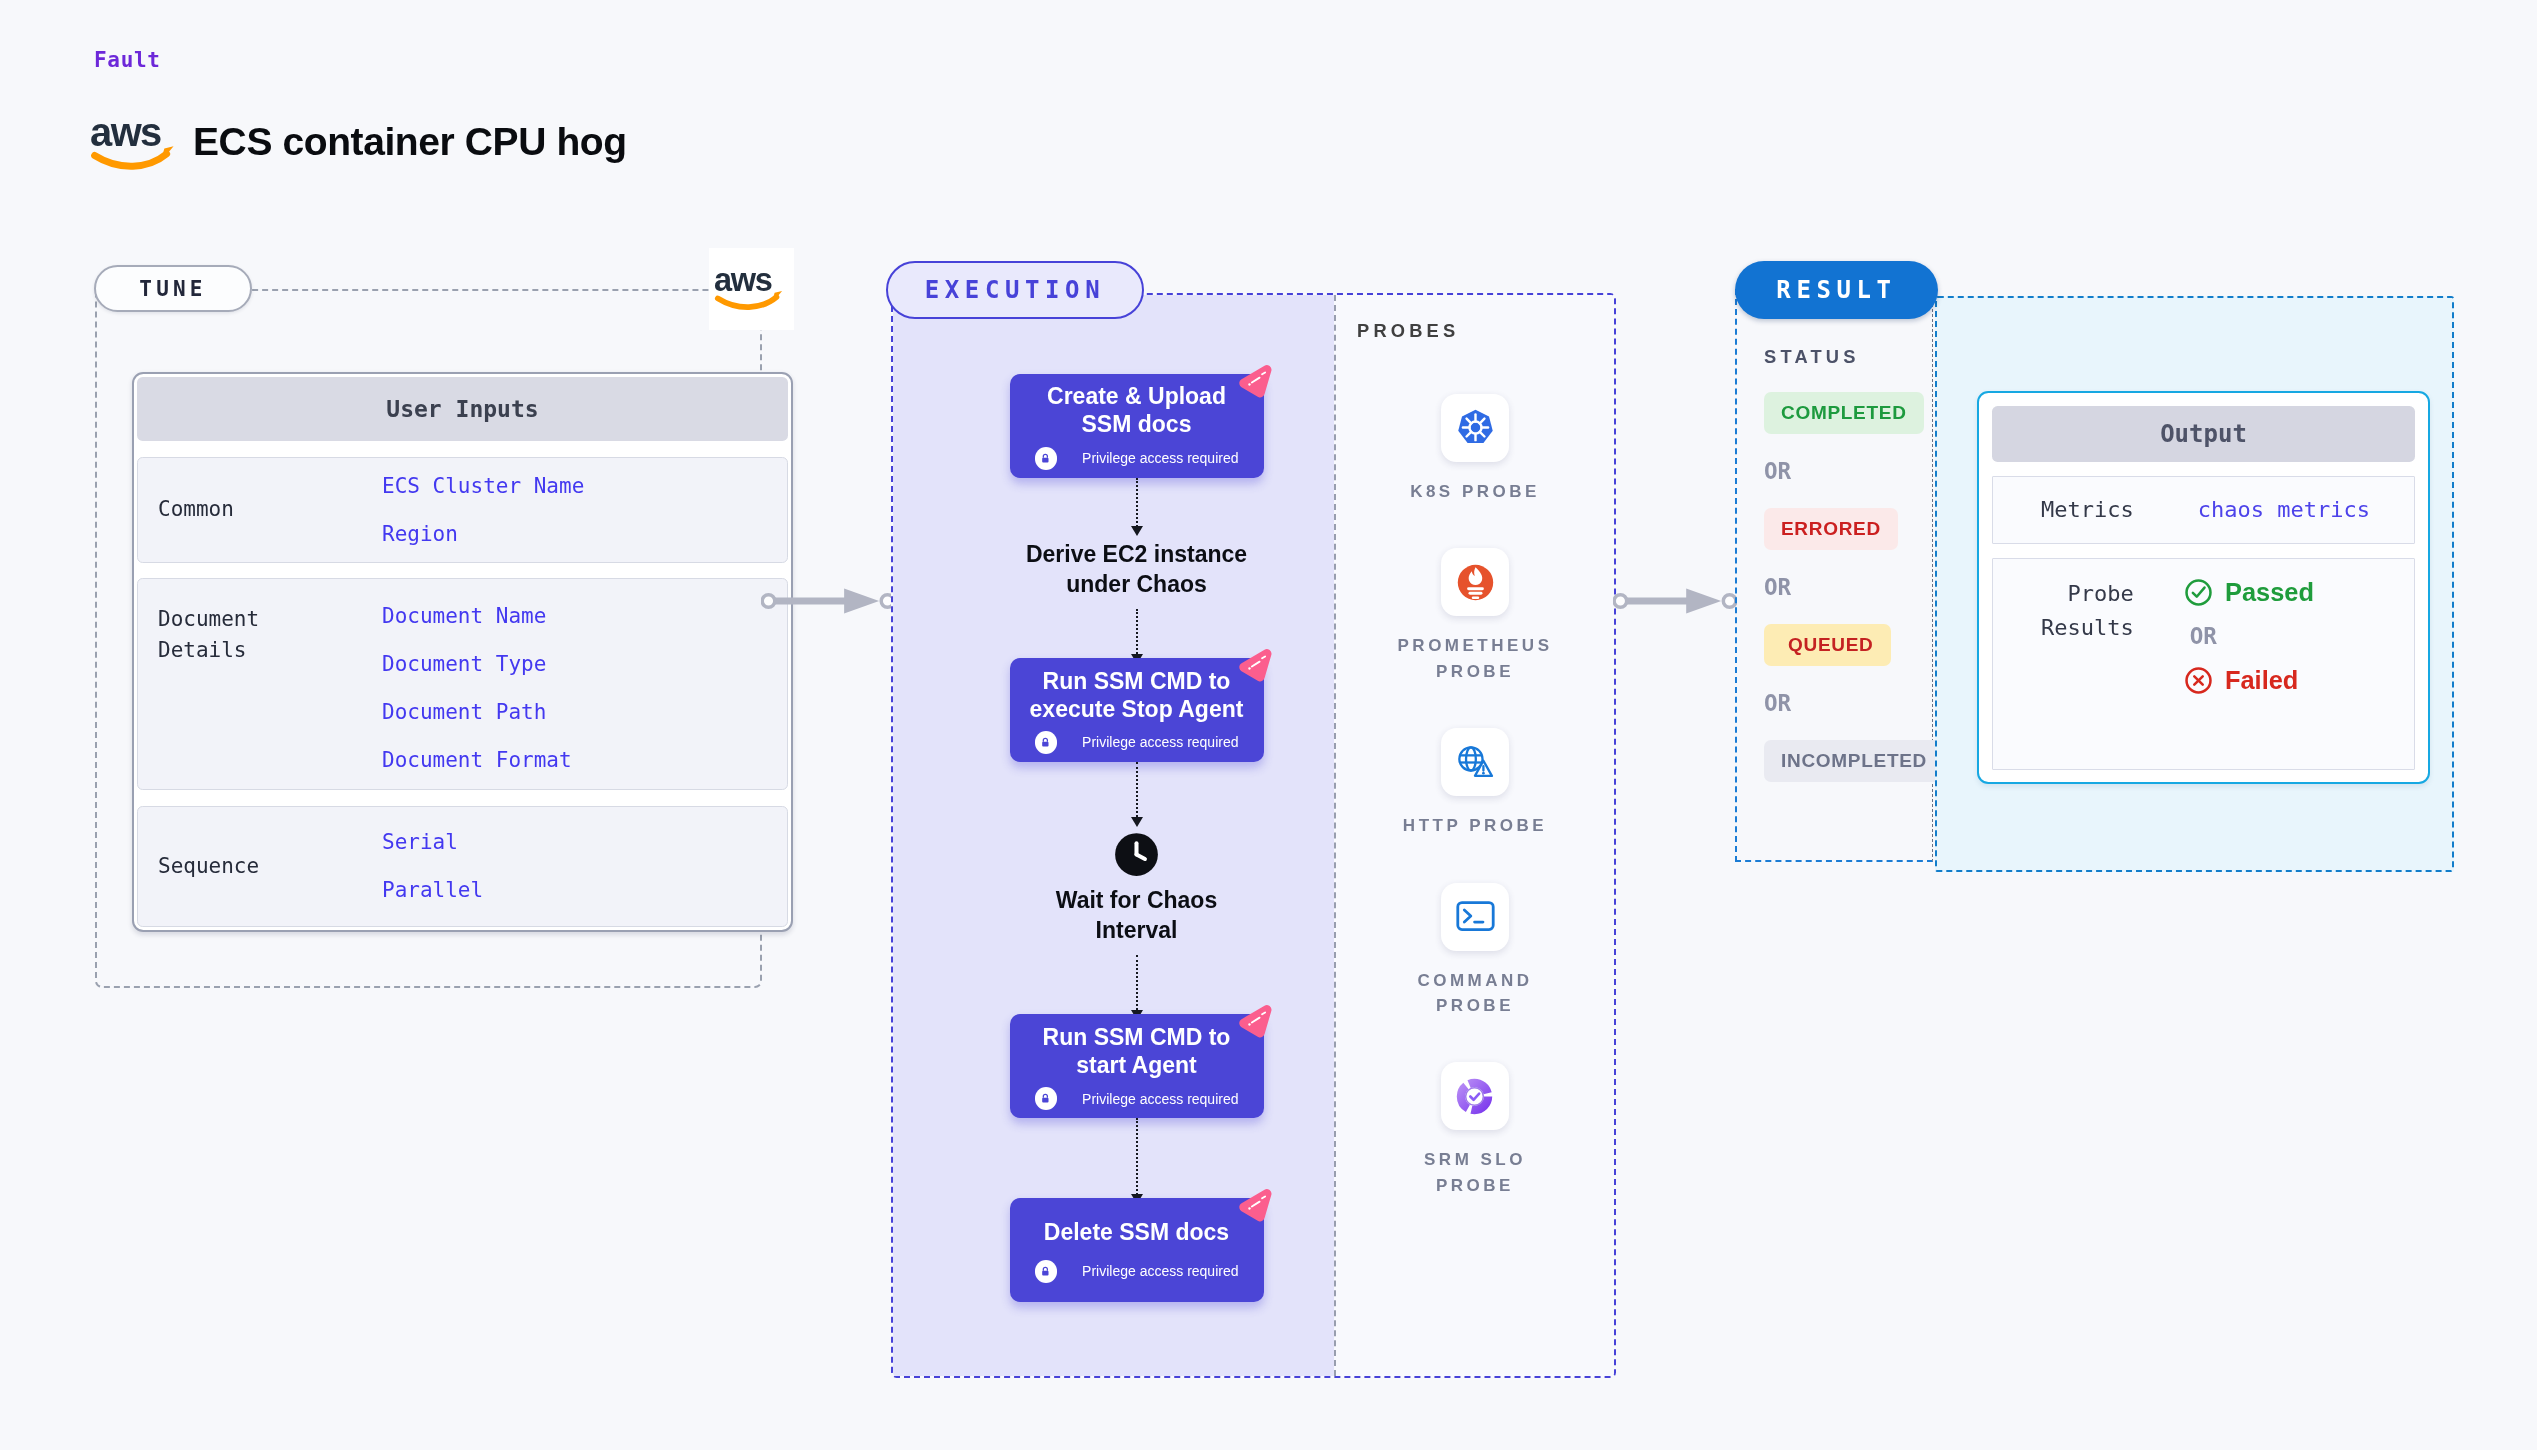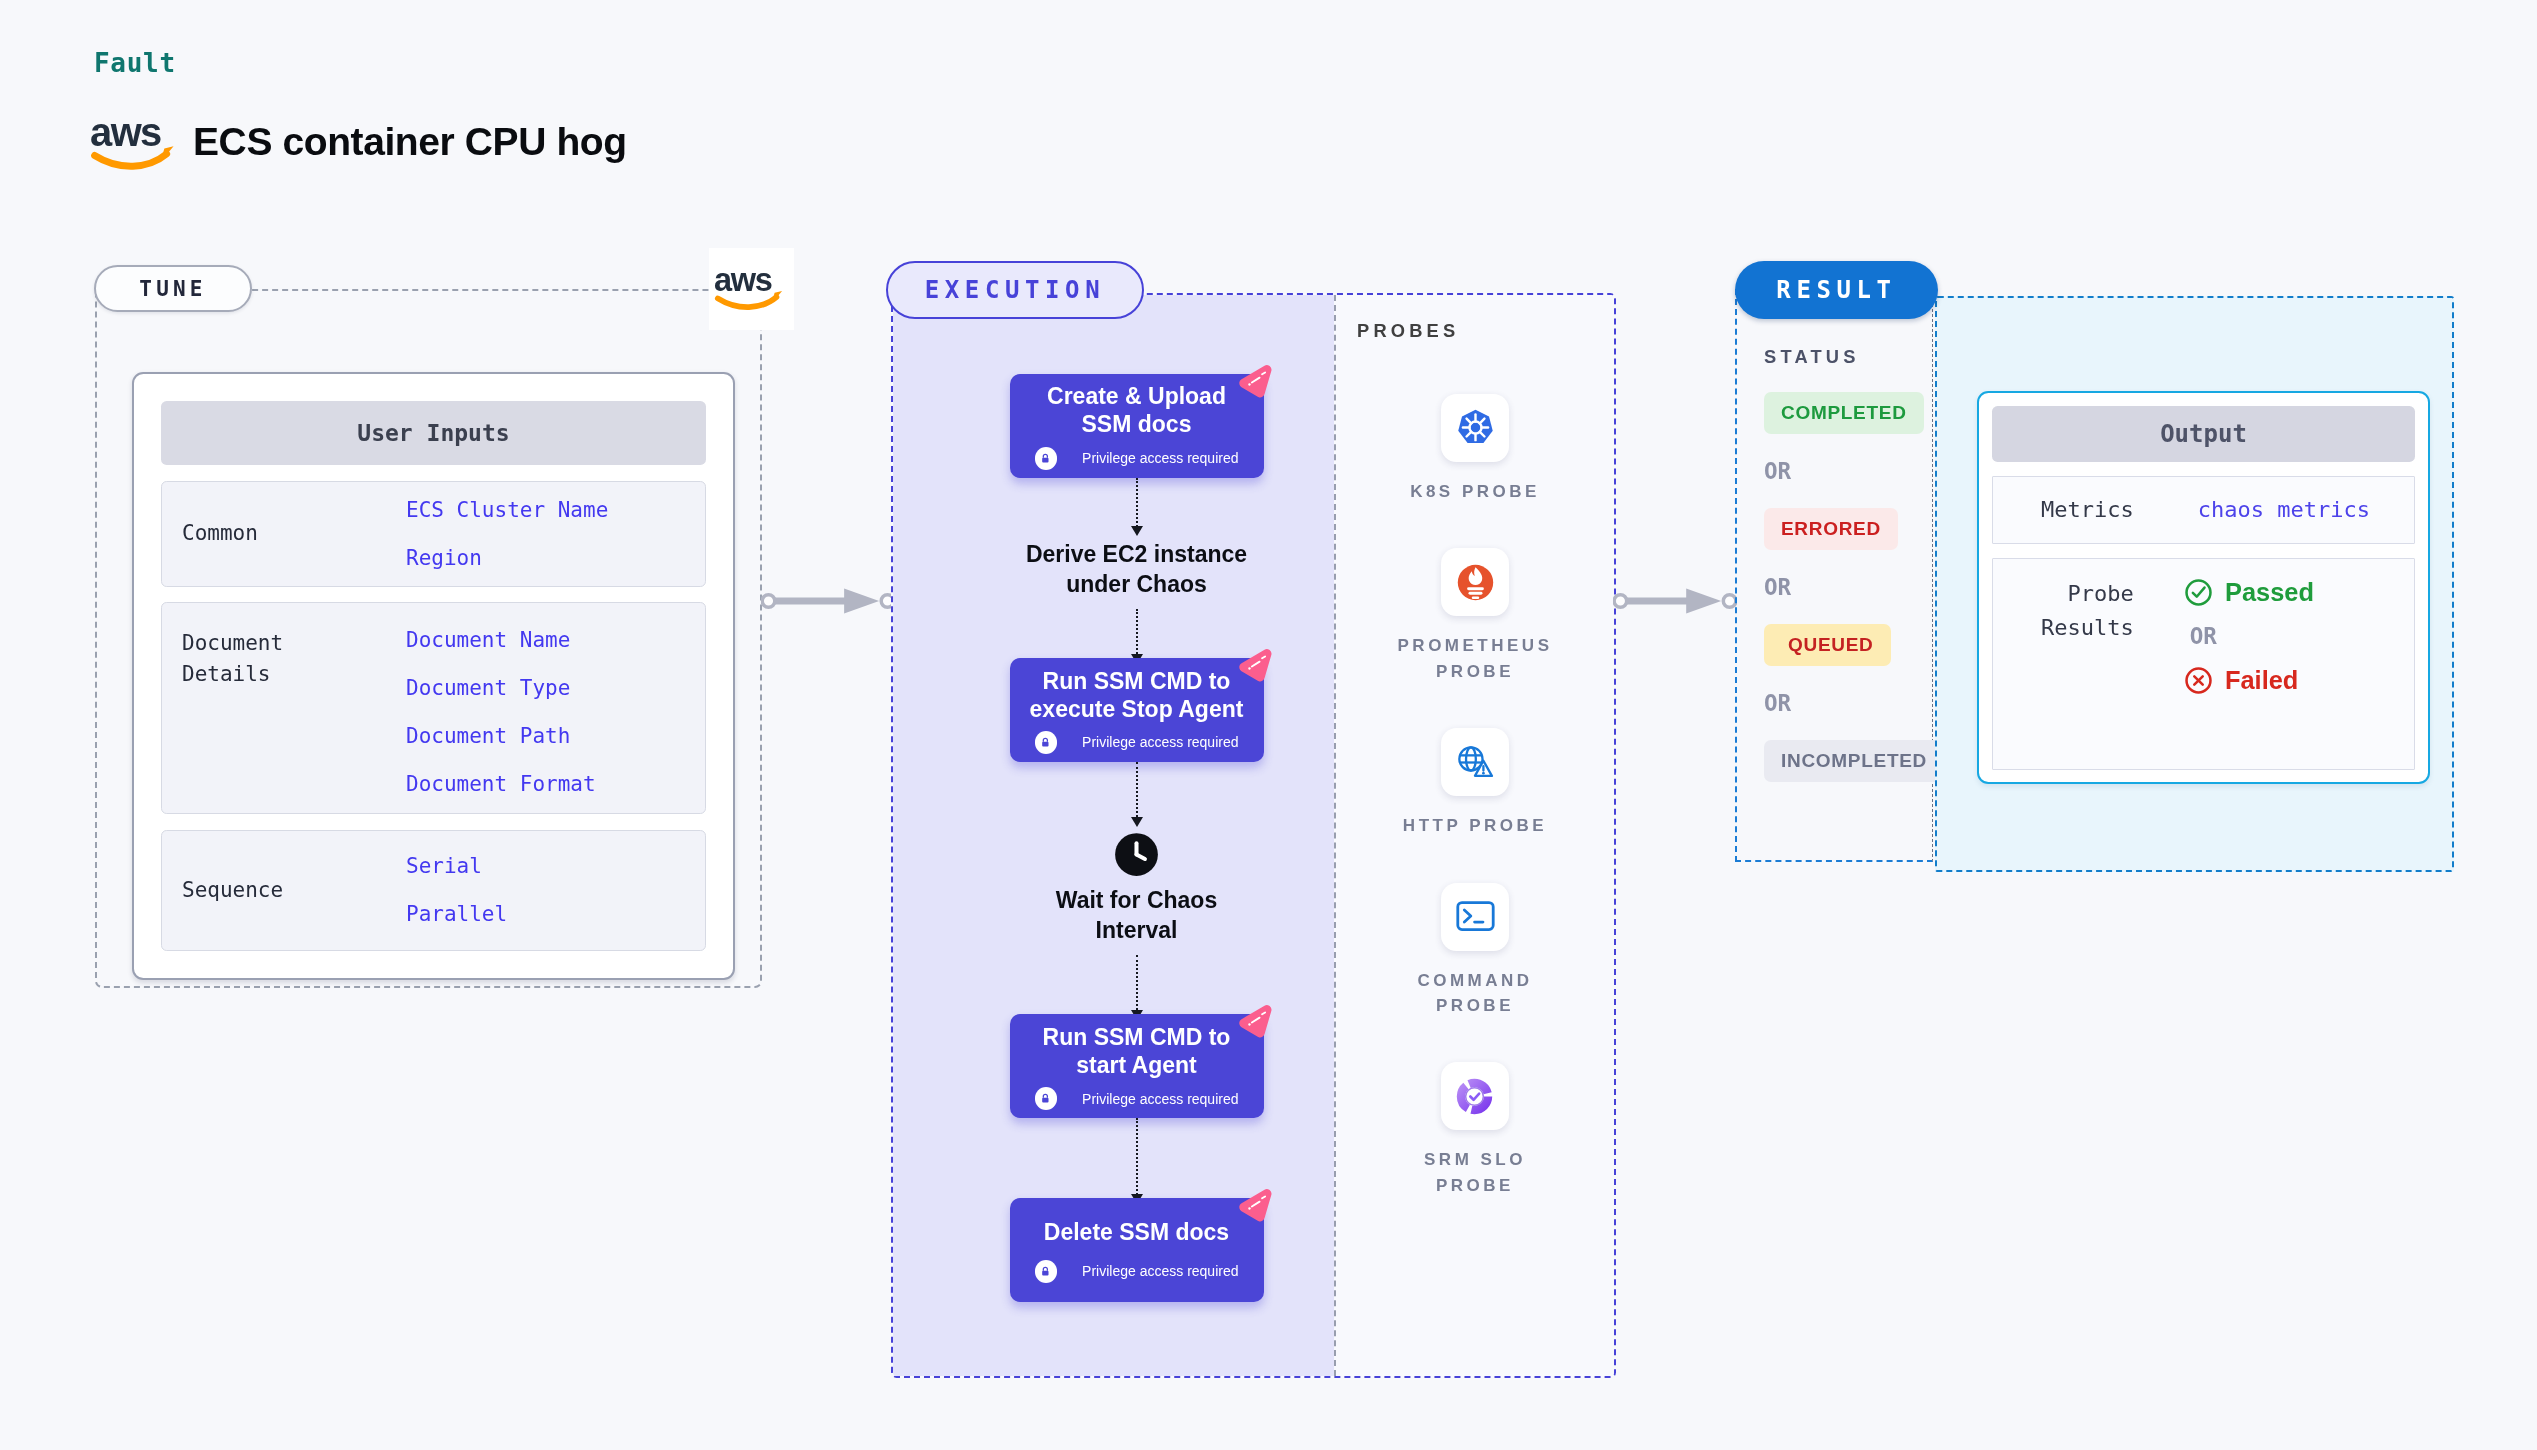--- a/index.html
+++ b/index.html
@@ -2,41 +2,41 @@
 <html style="font-size:11.3px"><head>
 <meta charset="utf-8">
 <style>
   * { margin:0; padding:0; box-sizing:border-box; }
   html,body { background:#f7f8fb; }
   body { font-family:"Liberation Sans", sans-serif; }
   .canvas { position:relative; width:2538px; height:1451px; background:#f7f8fb; overflow:hidden; }
 
   
   .fault-eyebrow { position:absolute; left:94px; top:48px; font-family:"DejaVu Sans Mono",monospace;
-    font-size:26px; font-weight:600; color:#0f766e; letter-spacing:0.7px; }
+    font-size:21px; font-weight:600; color:#6d28d9; letter-spacing:0.7px; }
   .aws-logo-large { position:absolute; left:90px; top:110px; width:92px; height:68px; }
   .page-title { position:absolute; left:193px; top:120px; font-size:39px; font-weight:800; color:#0a0c10; letter-spacing:-0.4px; }
   .aws-logo-small { position:absolute; left:709px; top:248px; width:85px; height:82px; background:#ffffff; display:flex; align-items:center; justify-content:center; }
   .aws-logo-small svg { width:75px; height:56px; }
 
   
   .pill { position:absolute; display:flex; align-items:center; justify-content:center;
     border-radius:705px; font-family:"DejaVu Sans Mono",monospace; font-weight:700; }
   .tune-pill { left:94px; top:265px; width:158px; height:47px; background:#fcfdfe; border:2.1px solid #a6abb9;
     font-size:21px; letter-spacing:4.2px; color:#22273a; box-shadow:0 1.4px 3.5px rgba(20,25,60,.10); z-index:5; }
   .exec-pill { left:886px; top:261px; width:258px; height:58px; background:#e9e9fc; border:2.8px solid #4742d8;
     font-size:24px; letter-spacing:5.6px; color:#4742d8; z-index:5; }
   .result-pill { left:1735px; top:261px; width:203px; height:58px; background:#1273d2; color:#ffffff;
     font-size:24px; letter-spacing:5.6px; box-shadow:0 2.1px 5px rgba(10,40,90,.25); z-index:5; }
 
   
   .tune-box { position:absolute; left:95px; top:289px; width:667px; height:699px;
     border:2.1px dashed #9aa1af; border-radius:7px; }
-  .ui-card { position:absolute; left:132px; top:372px; width:603px; background:#ffffff;
-    border:2.1px solid #9aa0b2; border-radius:11.3px; padding:27px; box-shadow:0 2.1px 5.6px rgba(30,35,70,.14); }
+  .ui-card { position:absolute; left:132px; top:372px; width:661px; background:#ffffff;
+    border:2.1px solid #9aa0b2; border-radius:11.3px; padding:3px; box-shadow:0 2.1px 5.6px rgba(30,35,70,.14); }
   .ui-header { height:64px; background:#d9dae4; border-radius:5.6px; display:flex; align-items:center; justify-content:center;
     font-family:"DejaVu Sans Mono",monospace; font-size:23px; font-weight:700; color:#3b404f; margin-bottom:15.5px; }
   .ui-row { background:#f2f3f9; border:1.4px solid #d7dae4; border-radius:5.6px; display:flex; margin-bottom:15.5px; }
   .ui-row:last-child { margin-bottom:0; }
   .ui-row-common { height:106px; align-items:center; }
   .ui-row-doc { height:212px; align-items:flex-start; }
   .ui-row-doc .ui-label { padding-top:25.4px; }
   .ui-row-doc .ui-values { padding-top:25.4px; padding-bottom:25.4px; }
   .ui-row-seq { height:121px; align-items:center; }
   .ui-label { width:152px; padding-left:20px; font-family:"DejaVu Sans Mono",monospace; font-size:21px; color:#262b3a; line-height:1.45; }

